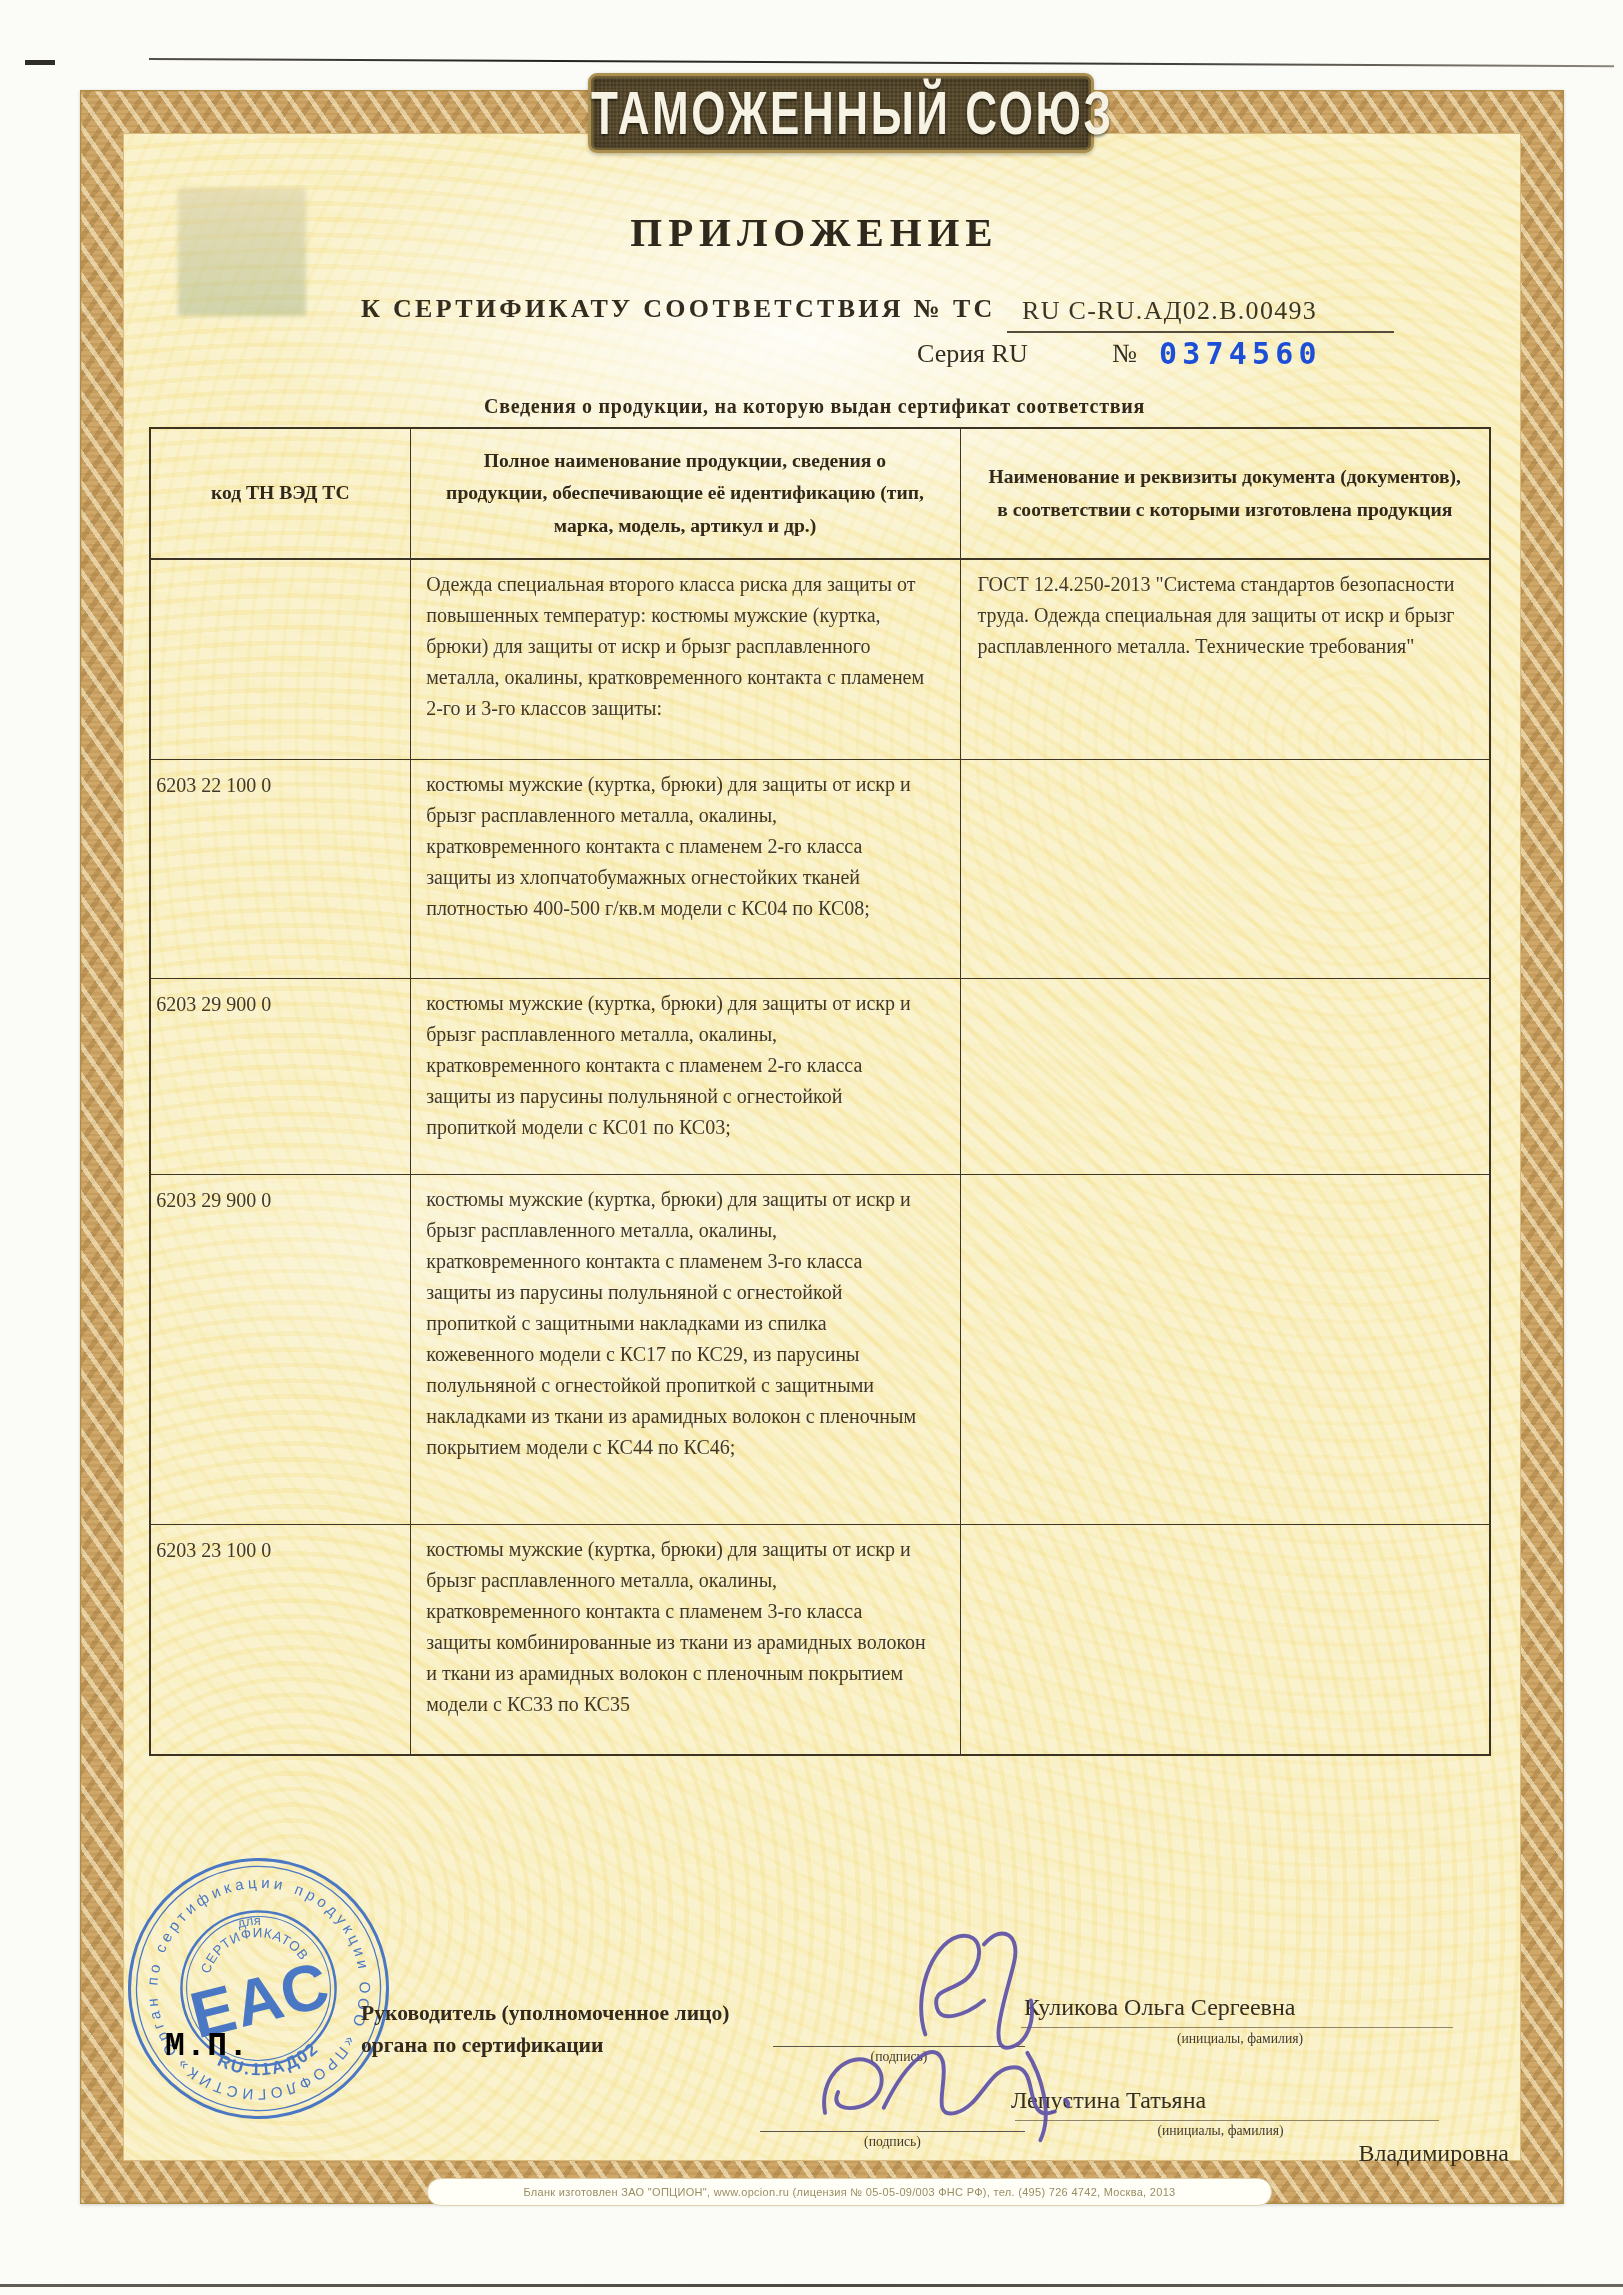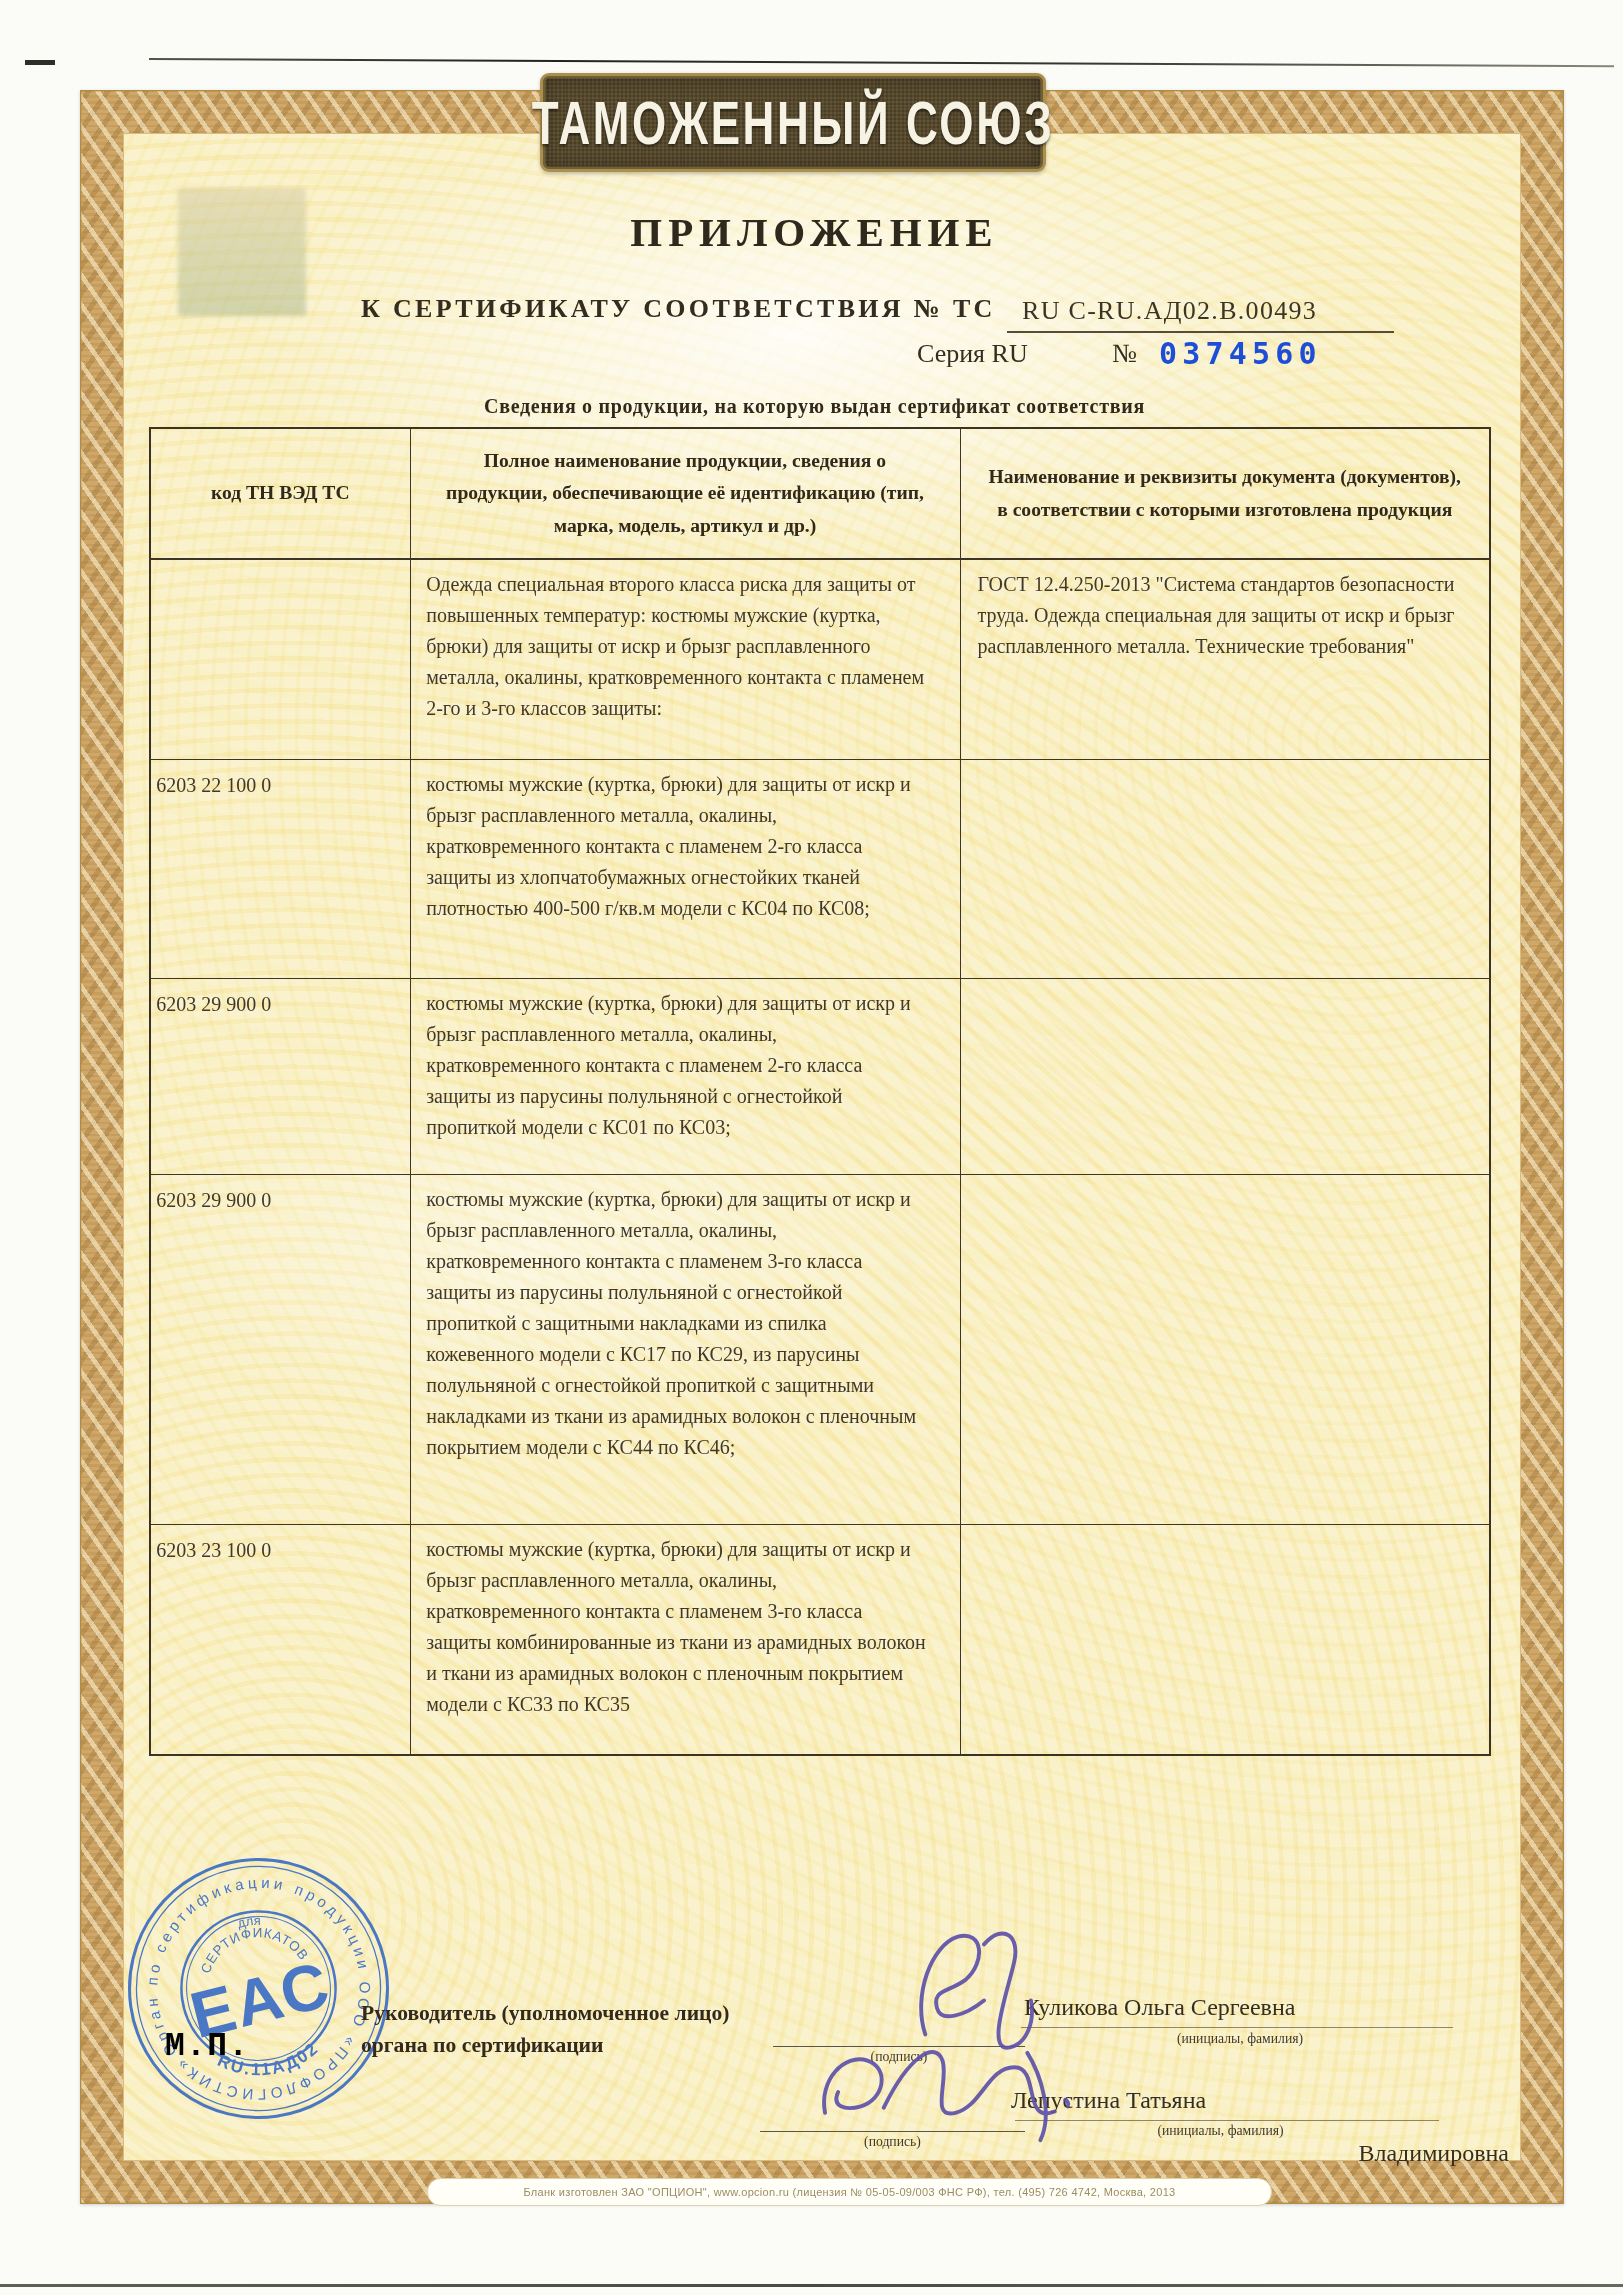--- a/index.html
+++ b/index.html
@@ -41,28 +41,28 @@
       repeating-linear-gradient(12deg, rgba(250,228,140,0.10) 0 11.8px, rgba(255,255,255,0) 11.8px 34px);
     border:0.7px solid #d9bc7e;
   }
   .scan-artifact {
     position:absolute; left:178px; top:188px; width:128px; height:128px;
     background:linear-gradient(180deg, rgba(214,204,164,0.55), rgba(168,182,140,0.5));
     filter:blur(2px); border-radius:2.6px;
   }
   
   .plaque {
-    position:absolute; left:540px; top:73px; width:506px; height:99px;
+    position:absolute; left:588px; top:73px; width:506px; height:80px;
     background-color:#57492b;
     background-image:
       repeating-linear-gradient(0deg, rgba(255,255,255,0.06) 0 2px, rgba(255,255,255,0) 2px 3.9px),
       repeating-linear-gradient(90deg, rgba(0,0,0,0.16) 0 2px, rgba(0,0,0,0) 2px 3.9px);
     border:3.9px solid #ab8f4f; border-radius:9.2px;
     box-shadow: inset 0 0 0 2.6px #6f5f36, inset 0 0 17px rgba(0,0,0,0.4), 0 1.3px 3.9px rgba(0,0,0,0.22);
-    display:flex; align-items:center; justify-content:center;
+    display:flex; align-items:center; 
   }
   .plaque-text {
     color:#f7f3e4; font-family:"Liberation Sans", sans-serif; font-weight:bold;
     font-size:44px; letter-spacing:2.6px; white-space:nowrap;
     transform:scaleY(1.38); text-shadow:0 2px 2.6px rgba(0,0,0,0.55);
   }
   .doc-title {
     position:absolute; left:340px; top:208px; width:949px; text-align:center;
     font-size:41px; font-weight:700; letter-spacing:5.9px; color:#2e281d;
   }

